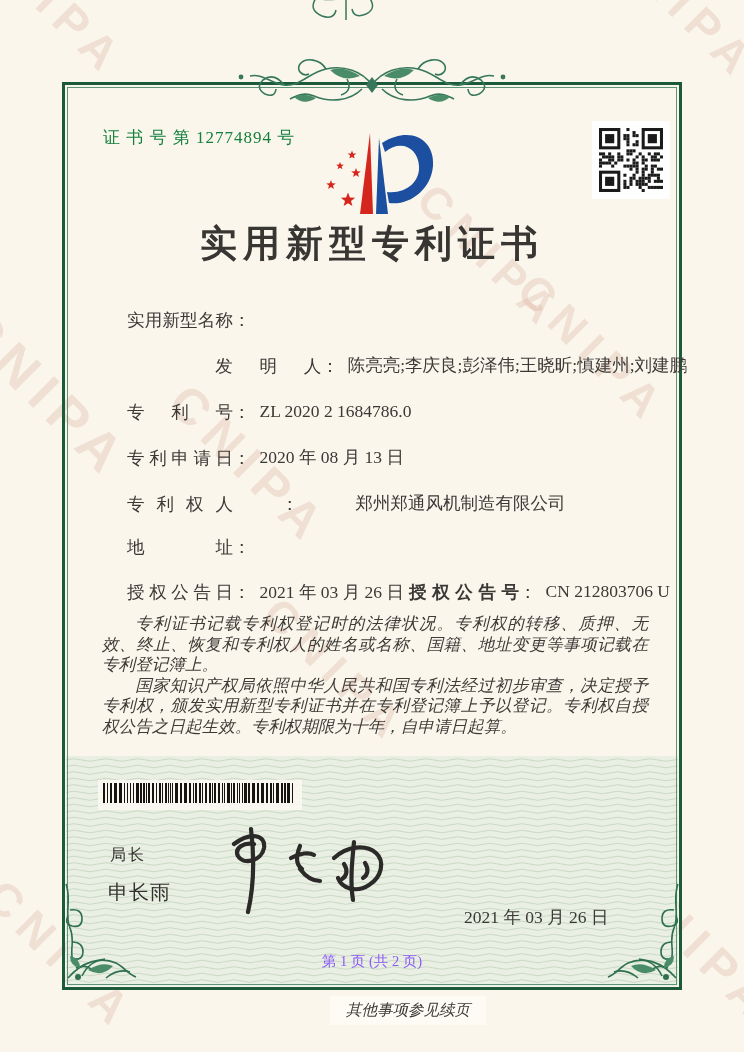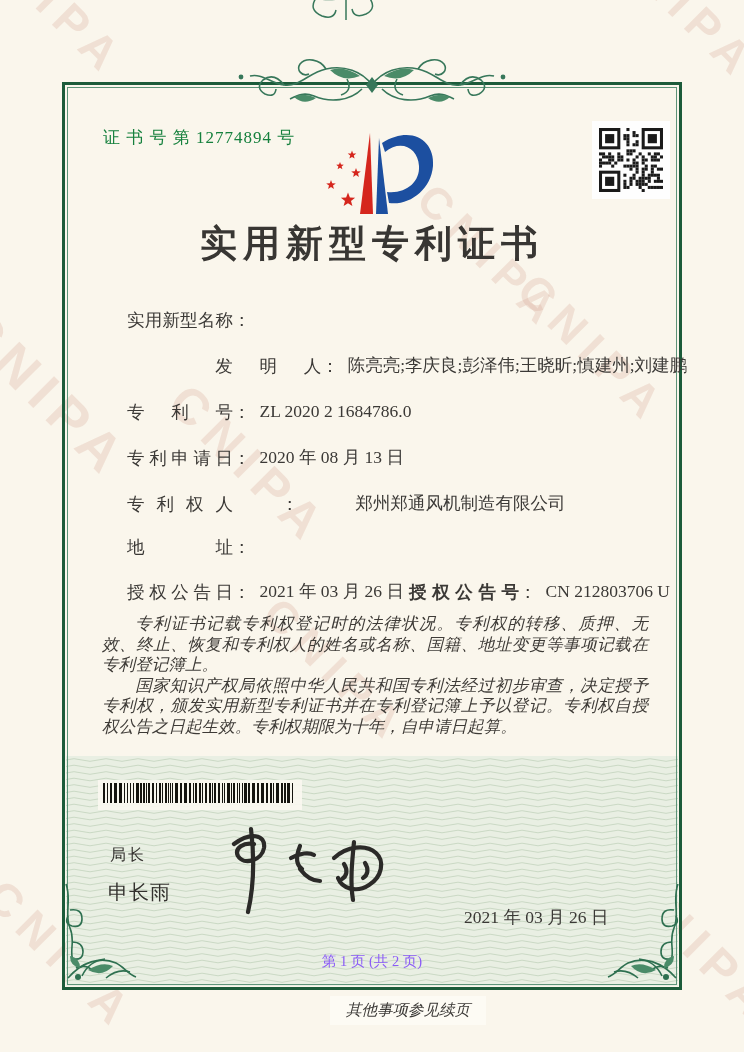--- a/index.html
+++ b/index.html
@@ -336,21 +336,21 @@
       <span class="lbl">专利权人</span>
         <span class="colon">：</span>
       <span class="val">郑州郑通风机制造有限公司</span>
     </div>
 
     <div class="row" style="top:535px;">
       <span class="lbl">地址</span>
         <span class="colon">：</span>
     </div>
 
-    <div class="row" style="top:580px;position:absolute;">
+    <div class="row" style="top:580px;position:absolute;align-items:flex-end;">
       <span class="lbl">授权公告日</span>
         <span class="colon">：</span>
       <span class="val">2021 年 03 月 26 日</span>
       <span class="grant2">
         <span class="lbl" style="width:110px;font-weight:bold;">授权公告号</span>
           <span class="colon">：</span>
         <span class="val">CN 212803706 U</span>
       </span>
     </div>
 

